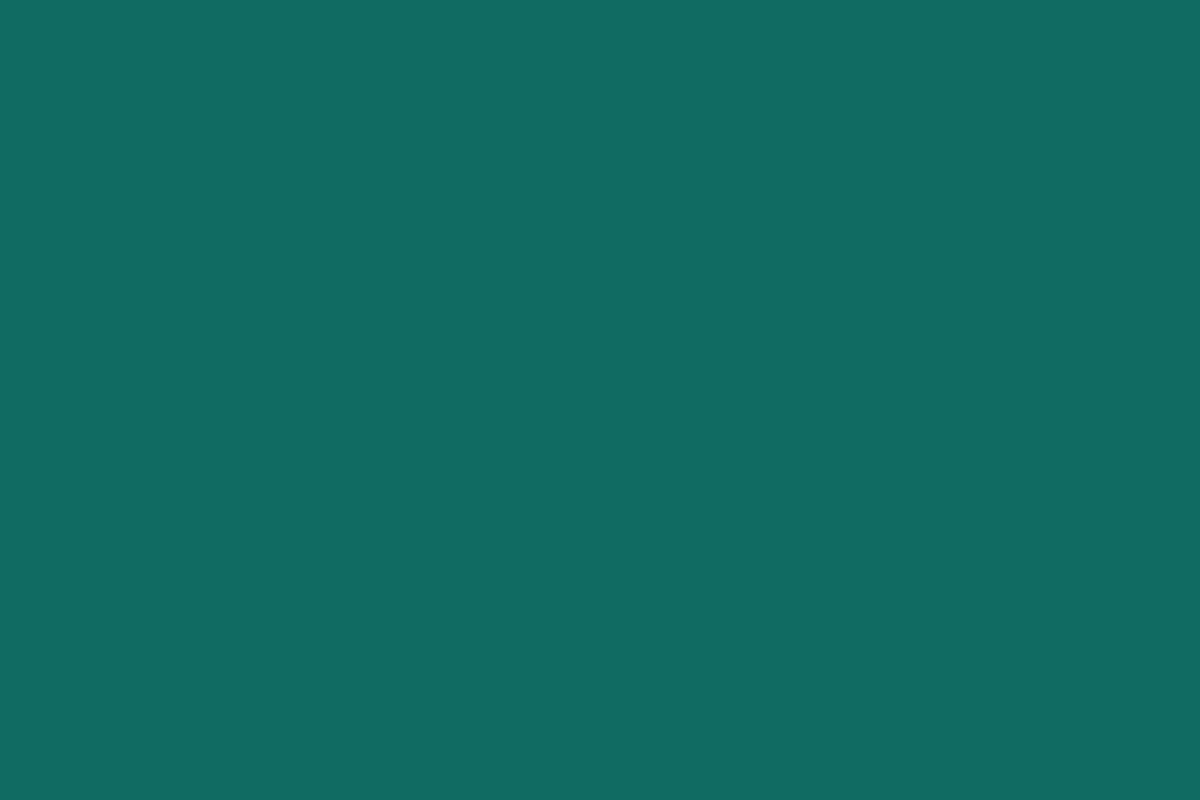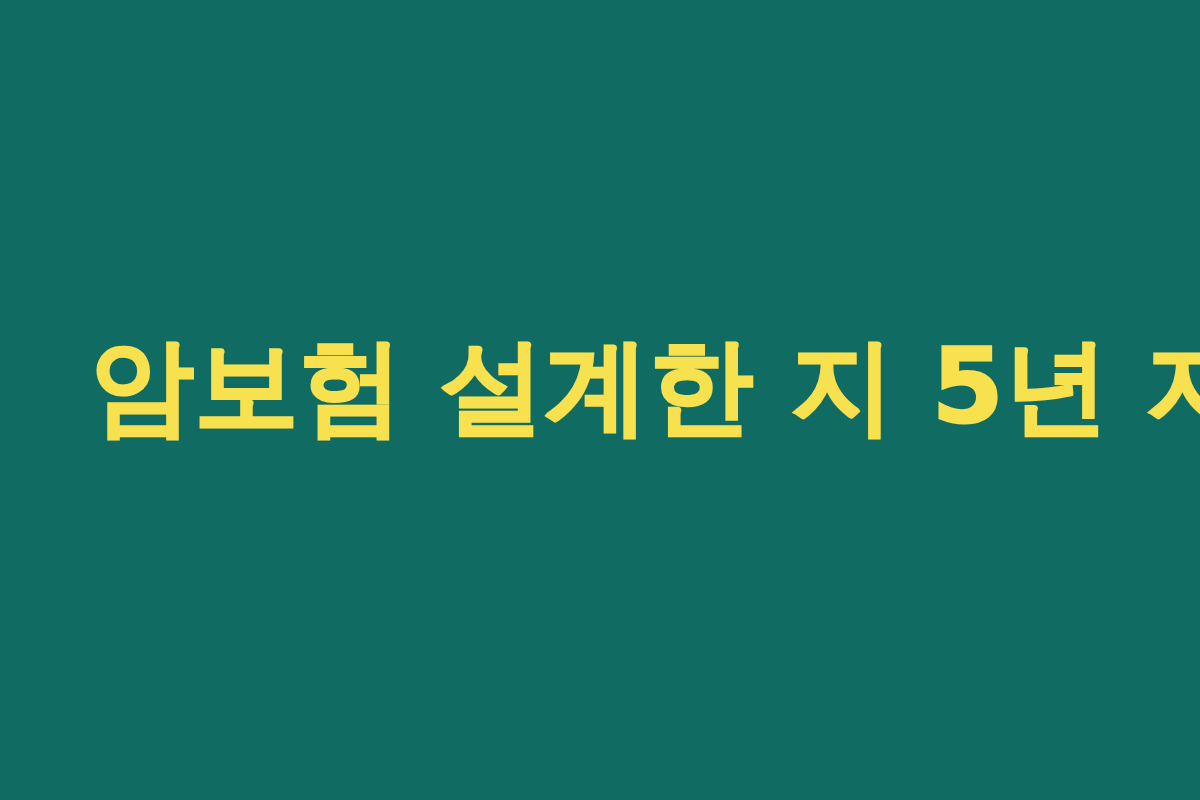--- a/index.html
+++ b/index.html
@@ -45,15 +45,14 @@
   #headline .line {
     display: block;
     white-space: nowrap;
   }
 </style>
 </head>
 <body>
 
 <div id="banner" style="background: rgb(16, 107, 99);">
   <h1 id="headline" style="color: rgb(248, 225, 78); -webkit-text-stroke-color: rgb(248, 225, 78);">
-    <span class="line">암보험 설계한 지 5년 지</span>
   </h1>
 </div>
 
 </body></html>

